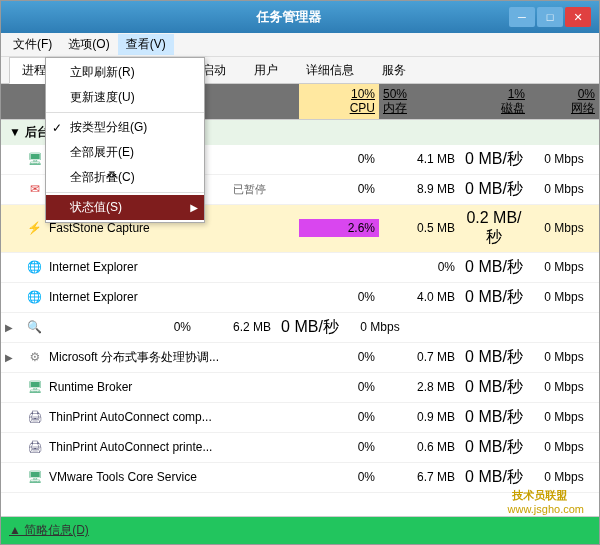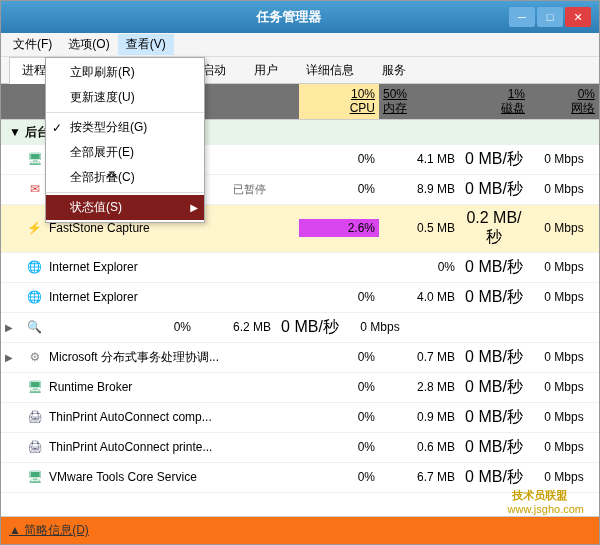--- a/index.html
+++ b/index.html
@@ -42,21 +42,21 @@
     .proc-icon { width: 20px; height: 20px; display: flex; align-items: center; justify-content: center; font-size: 12px; margin-left: 8px; flex-shrink: 0; }
     .proc-name { flex: 1; padding: 2px 4px; font-size: 12px; overflow: hidden; text-overflow: ellipsis; white-space: nowrap; }
     .proc-status { width: 70px; padding: 2px 4px; font-size: 11px; color: #666; }
     .proc-cpu { width: 80px; padding: 2px 4px; font-size: 12px; text-align: right; }
     .proc-mem { width: 80px; padding: 2px 4px; font-size: 12px; text-align: right; }
     .proc-disk { width: 70px; padding: 2px 4px; font-size: 16px; text-align: center; }
     .proc-net { width: 70px; padding: 2px 4px; font-size: 12px; text-align: center; }
     .expand-arrow { width: 12px; font-size: 10px; color: #666; flex-shrink: 0; margin-left: 4px; }
 
     
-    .status-bar { height: 28px; background: #f97316; border-top: 1px solid #ccc; display: flex; align-items: center; padding: 0 8px; flex-shrink: 0; }
+    .status-bar { height: 28px; background: #22c55e; border-top: 1px solid #ccc; display: flex; align-items: center; padding: 0 8px; flex-shrink: 0; }
     .status-text { font-size: 12px; color: #333; text-decoration: underline; cursor: pointer; }
 
     
     .watermark { position: absolute; bottom: 30px; right: 16px; font-size: 11px; color: rgba(0,0,0,0.4); text-align: center; pointer-events: none; }
     .watermark-line1 { color: #c8a000; font-weight: bold; }
     .watermark-line2 { color: #c8a000; margin-left: 12px; }
 
     .window-wrapper { position: relative; }
 
     

